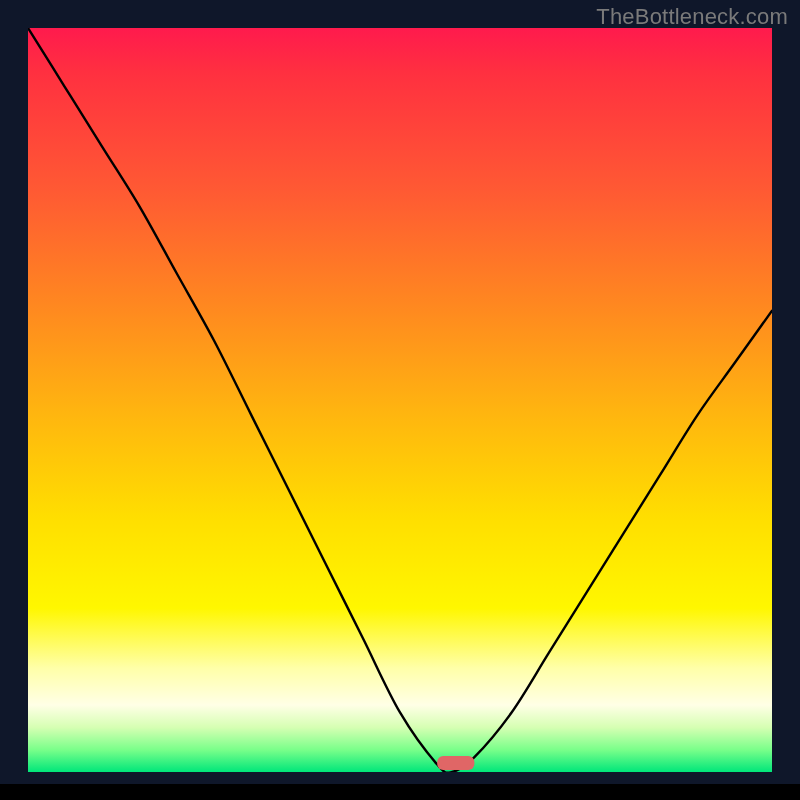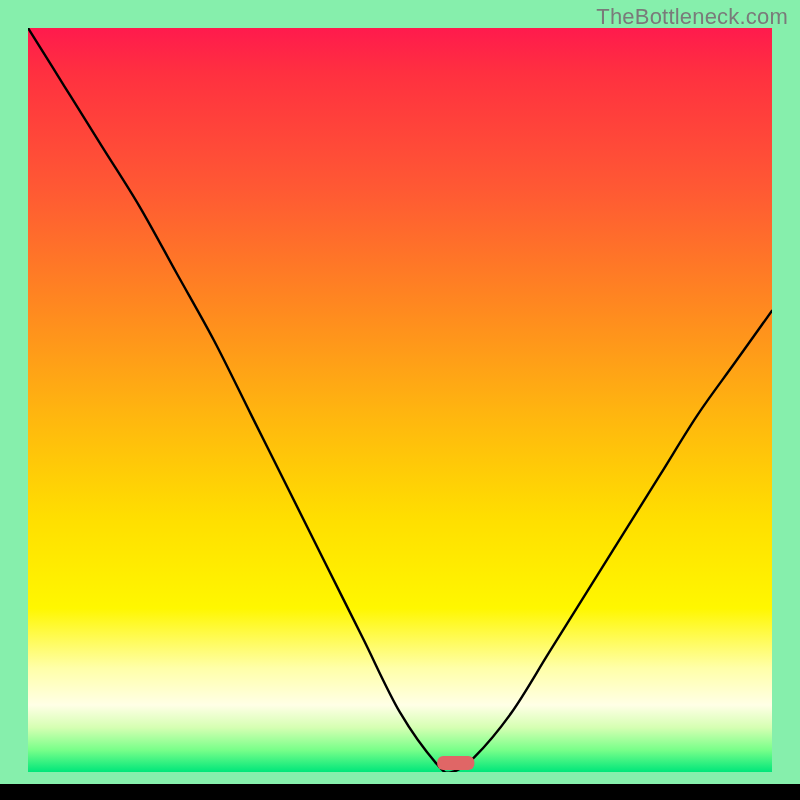--- a/index.html
+++ b/index.html
@@ -8,21 +8,21 @@
     width: 800px;
     height: 800px;
     background: #000;
     overflow: hidden;
     font-family: Arial, Helvetica, sans-serif;
   }
   .frame {
     position: relative;
     width: 800px;
     height: 784px;
-    background: #86efac;
+    background: #0f172a;
   }
   .watermark {
     position: absolute;
     top: 4px;
     right: 12px;
     color: #7a7a7a;
     font-size: 22px;
     font-weight: 500;
     letter-spacing: 0.2px;
     z-index: 10;

